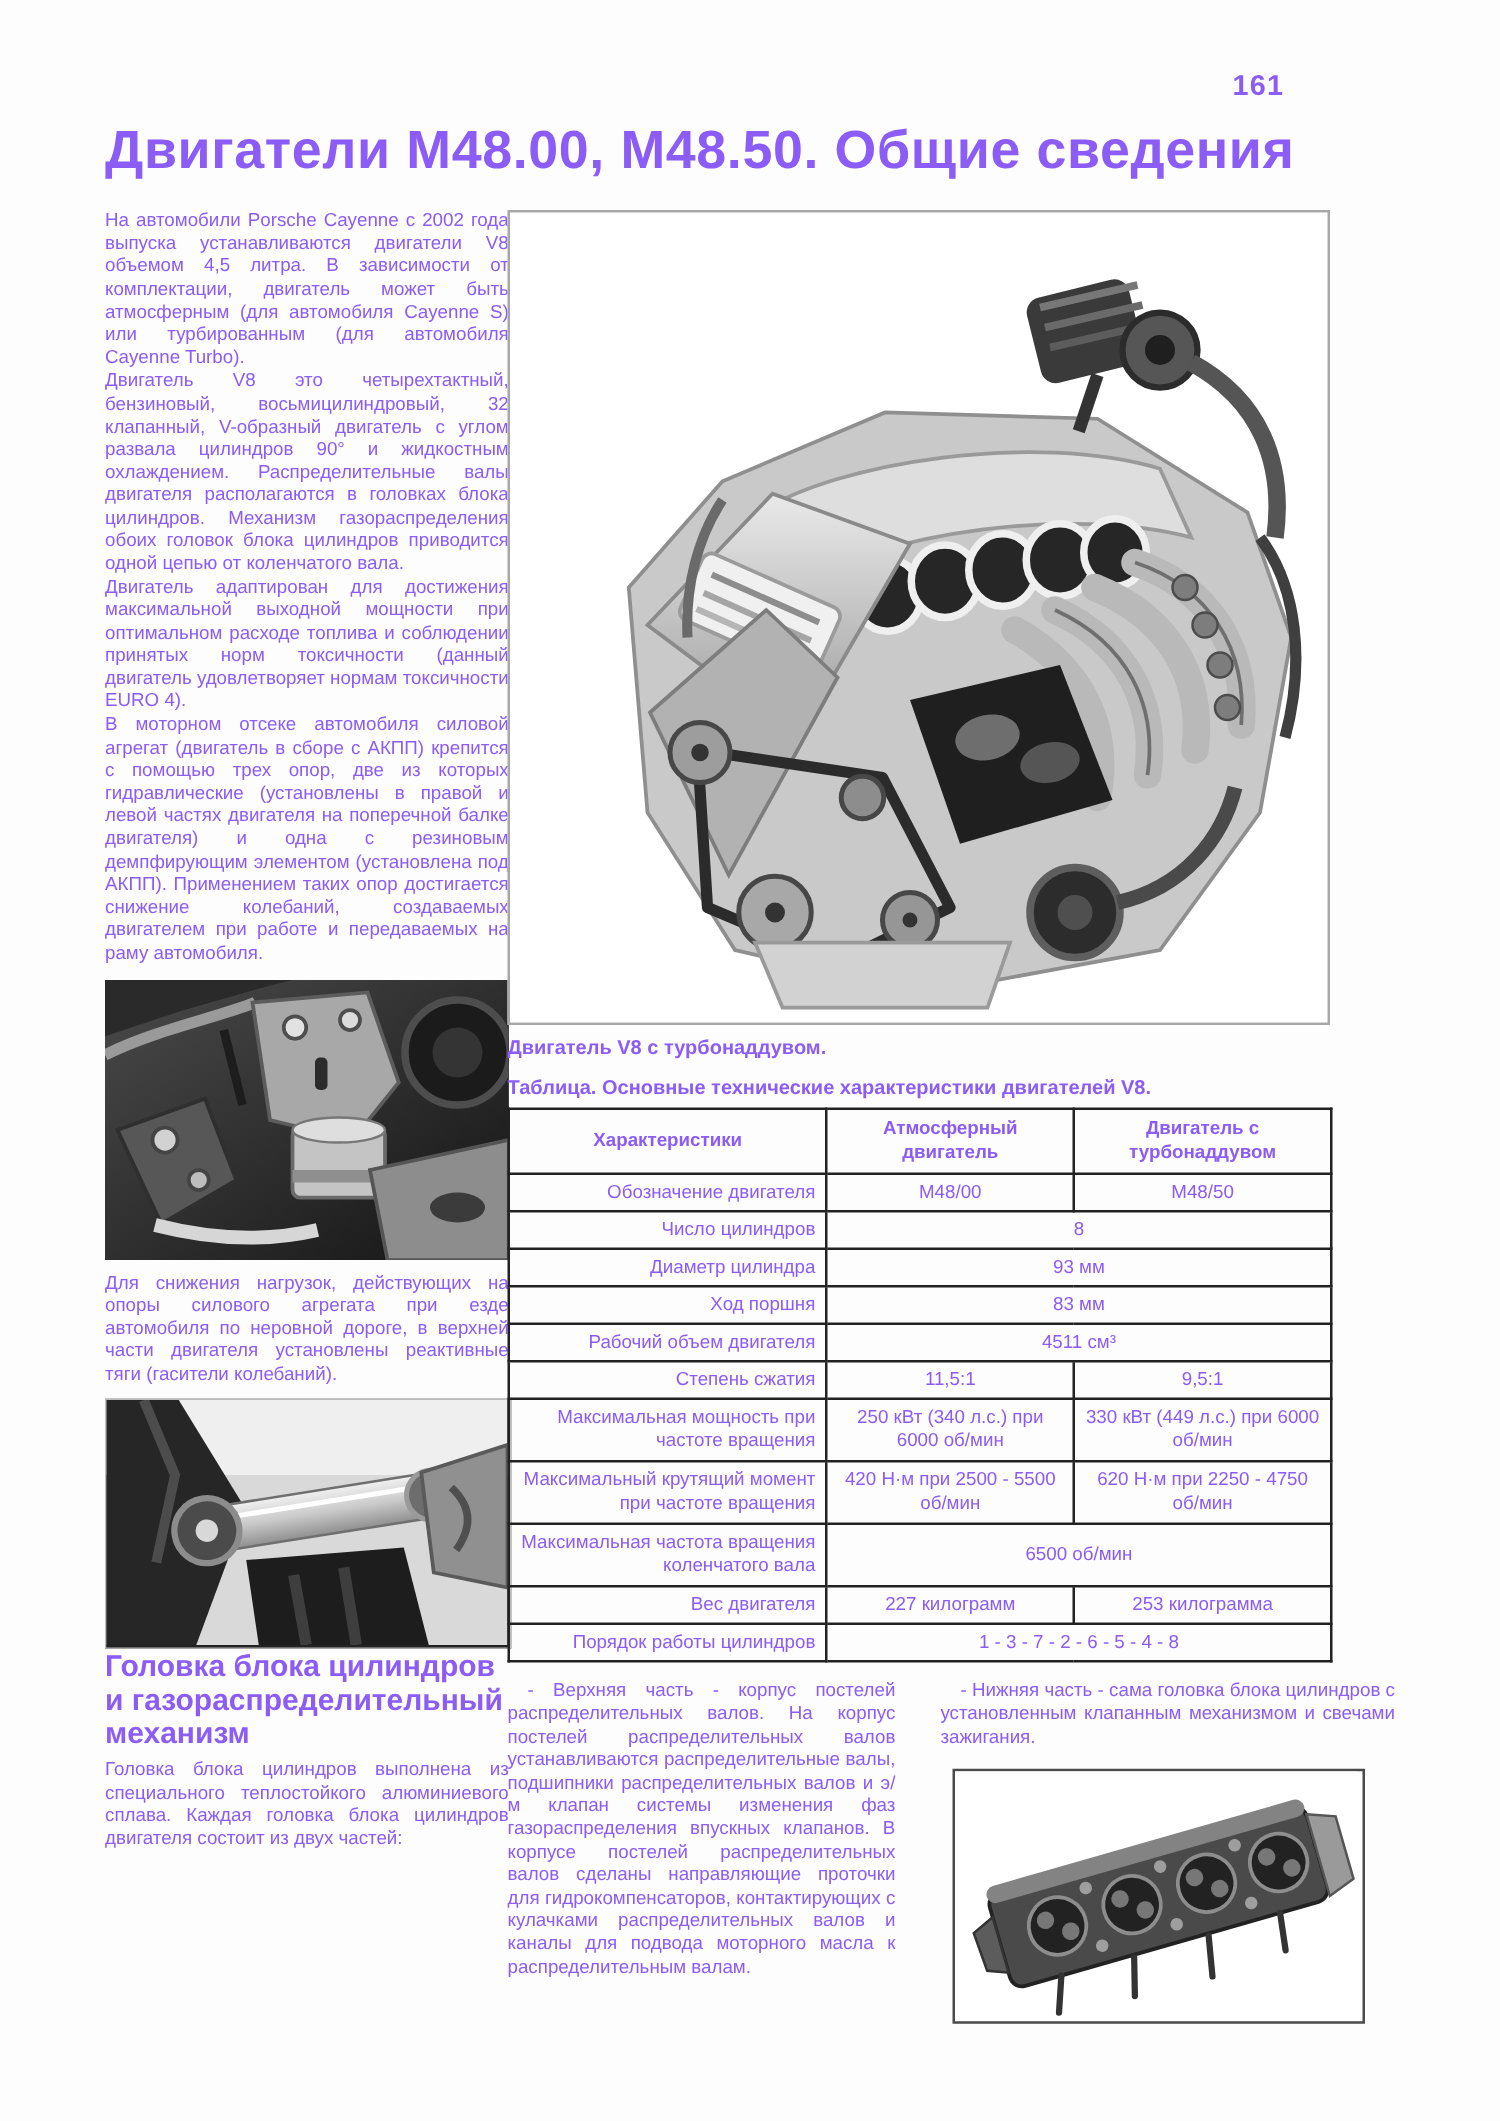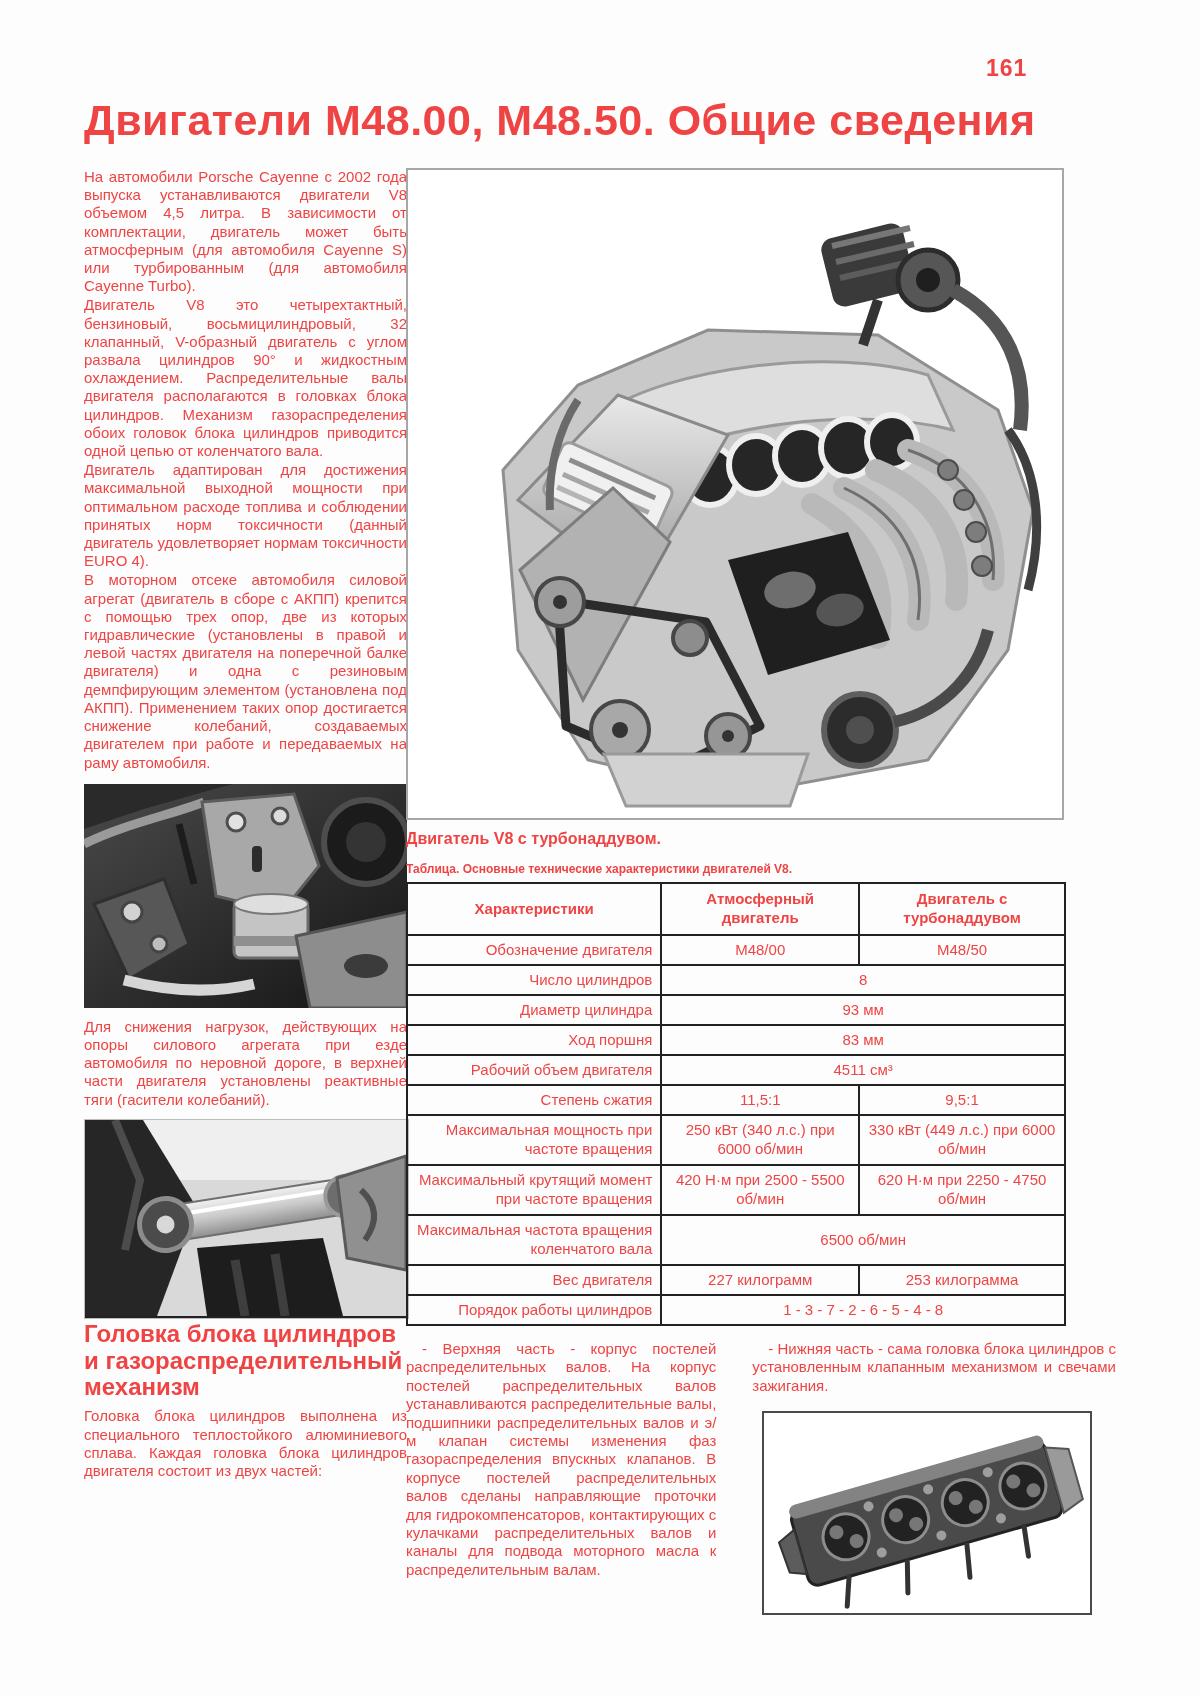--- a/index.html
+++ b/index.html
@@ -1,21 +1,21 @@
 <!DOCTYPE html>
 <html lang="ru"><head>
 <meta charset="utf-8">
 <style>
   html,body{margin:0;padding:0;background:#ffffff;}
   .page{
     position:relative;
     width:1200px;height:1697px;
     background:#fdfdfd;
     font-family:"Liberation Sans","DejaVu Sans",sans-serif;
-    color:#ef4444;
+    color:#8b5cf6;
     overflow:hidden;
   }
   .page-number{
     position:absolute;top:55px;left:986px;
     font-size:23px;font-weight:bold;letter-spacing:1px;
   }
   .main-title{
     position:absolute;top:96px;left:84px;width:1000px;
     font-size:43px;font-weight:bold;letter-spacing:.5px;
     margin:0;
@@ -41,21 +41,21 @@
   
   .right-col{position:absolute;left:406px;top:168px;width:710px;}
   .engine-frame{
     width:654px;height:648px;border:2px solid #a7a7a7;background:#fff;
     overflow:hidden;
   }
   .engine-caption{
     font-size:16px;font-weight:bold;margin:10px 0 0 0;
   }
   .table-title{
-    font-size:12px;font-weight:bold;margin:14px 0 6px 0;
+    font-size:16px;font-weight:bold;margin:14px 0 6px 0;
   }
   table.spec{
     border-collapse:collapse;width:660px;table-layout:fixed;
     font-size:15px;
   }
   table.spec th,table.spec td{
     border:2px solid #222;padding:2px 8px;vertical-align:middle;
   }
   table.spec th{
     font-weight:bold;text-align:center;line-height:1.25;height:46px;

